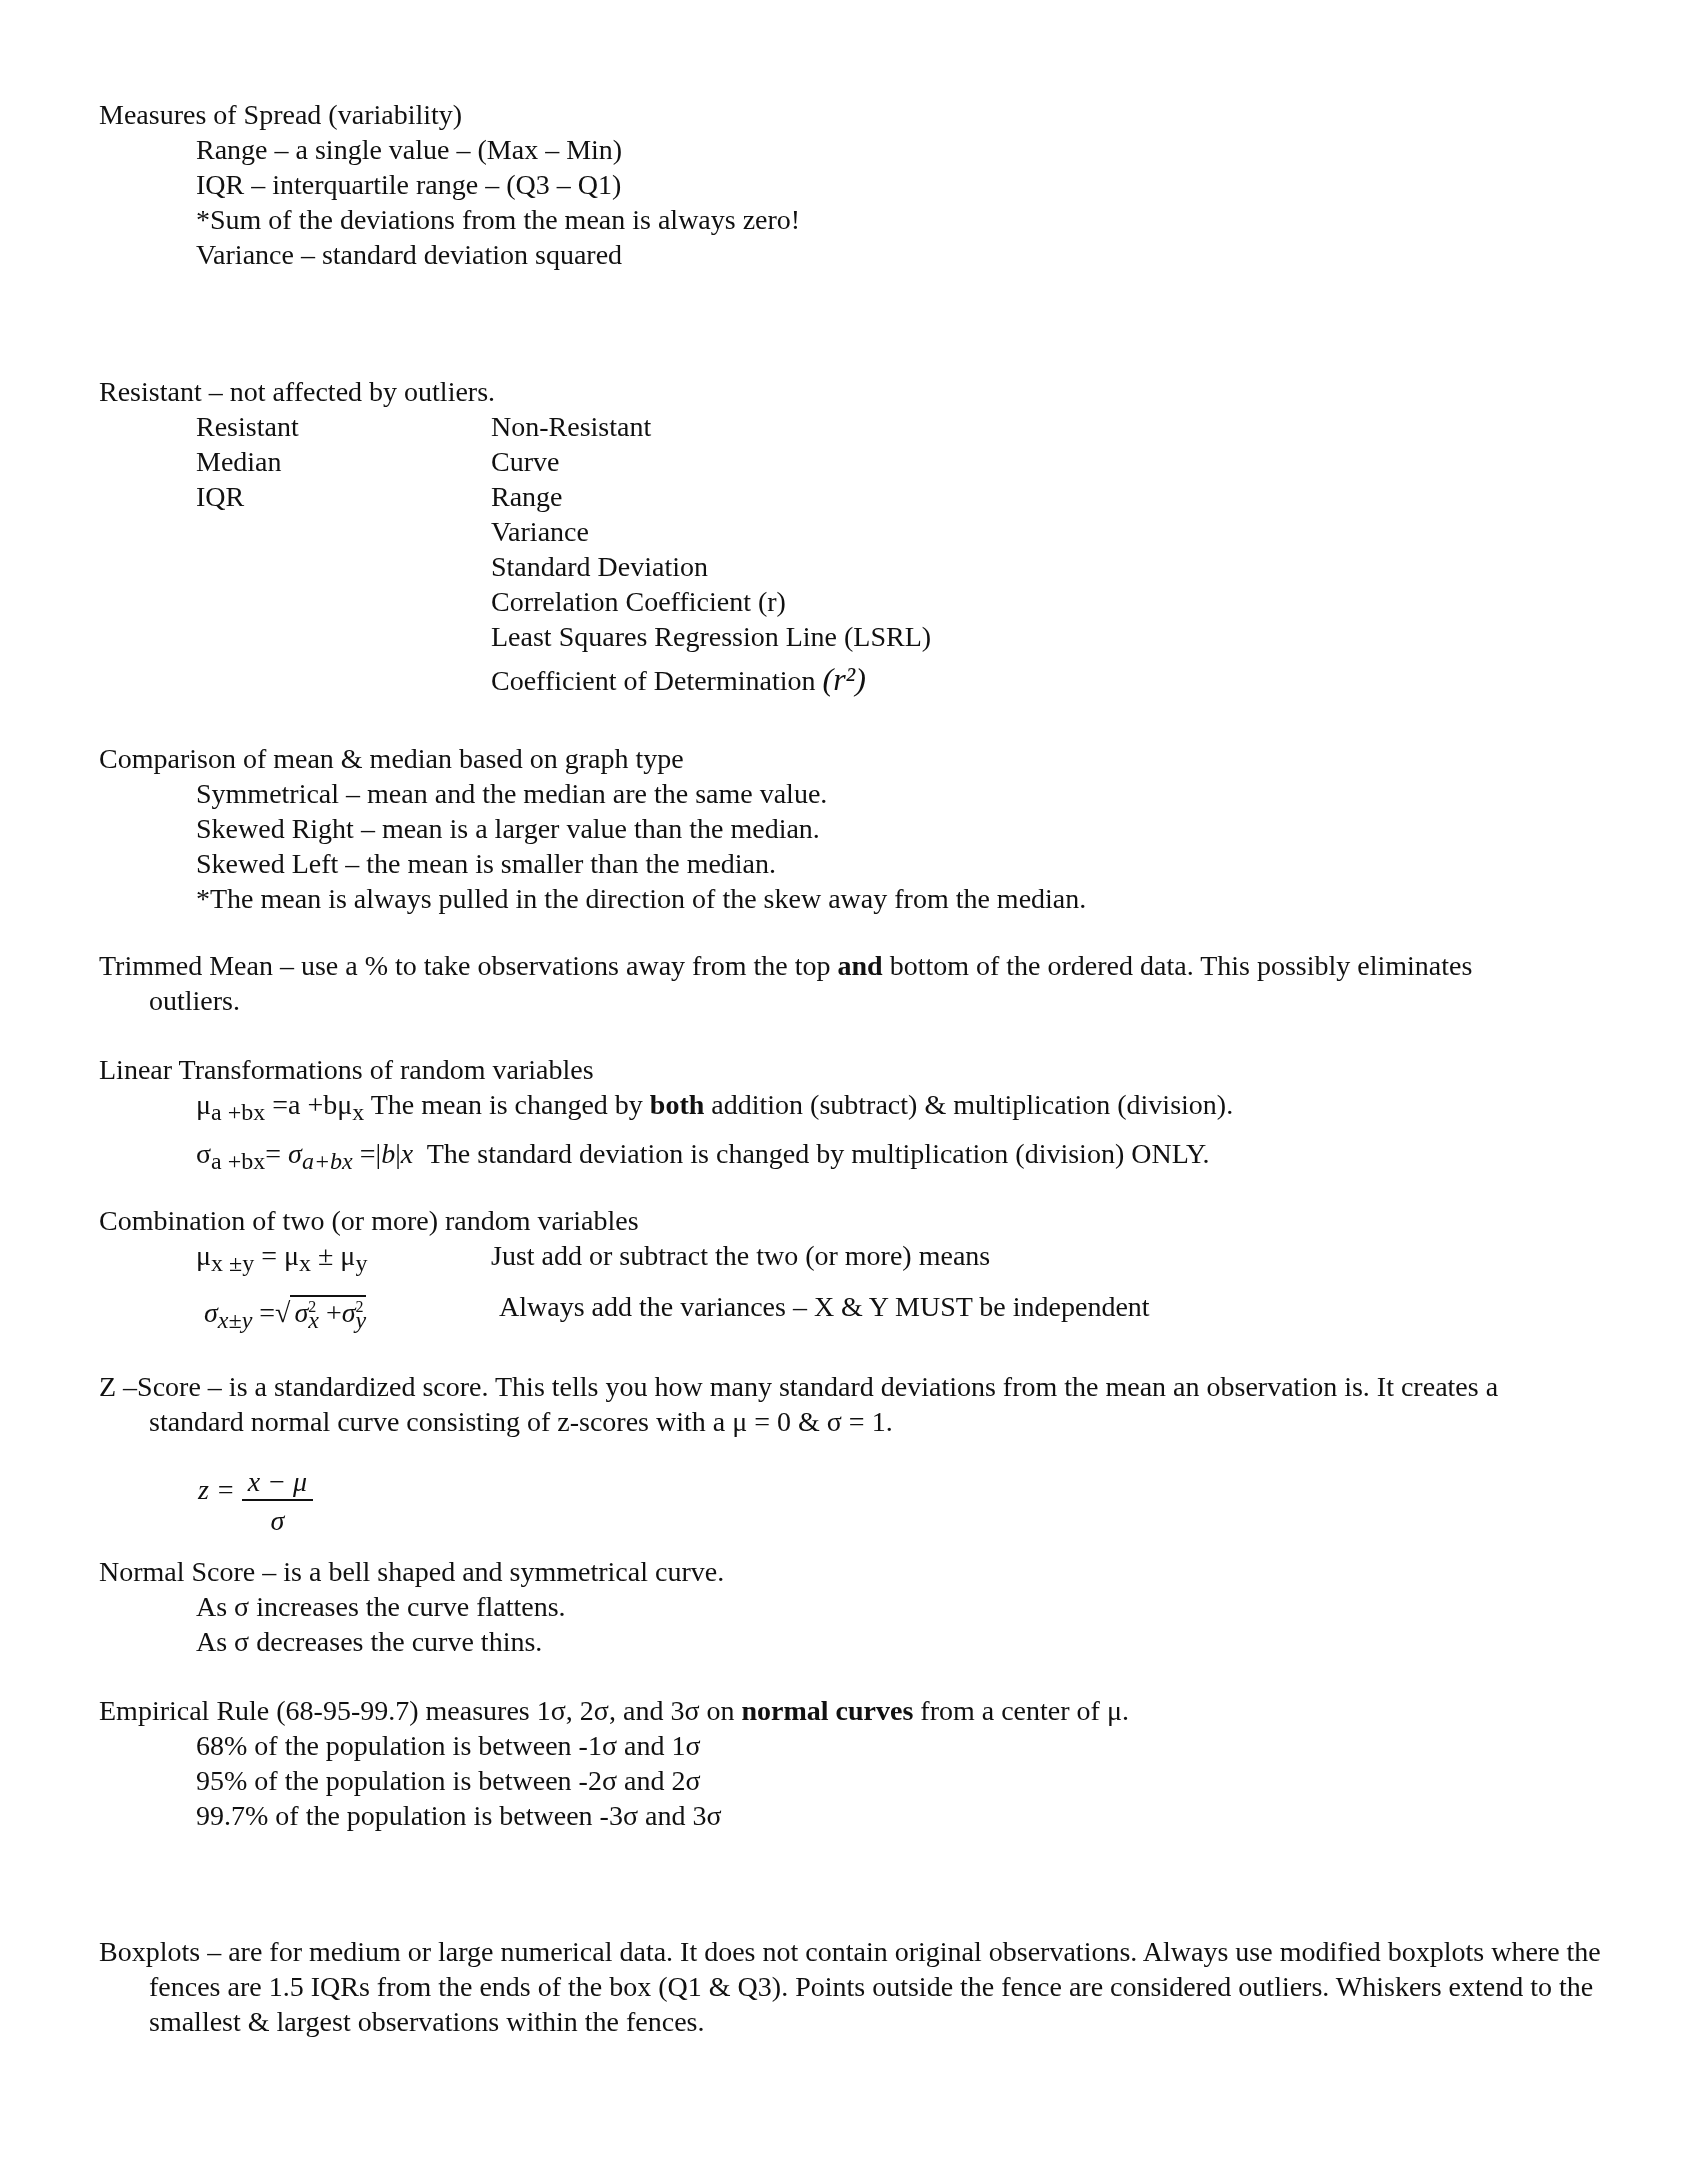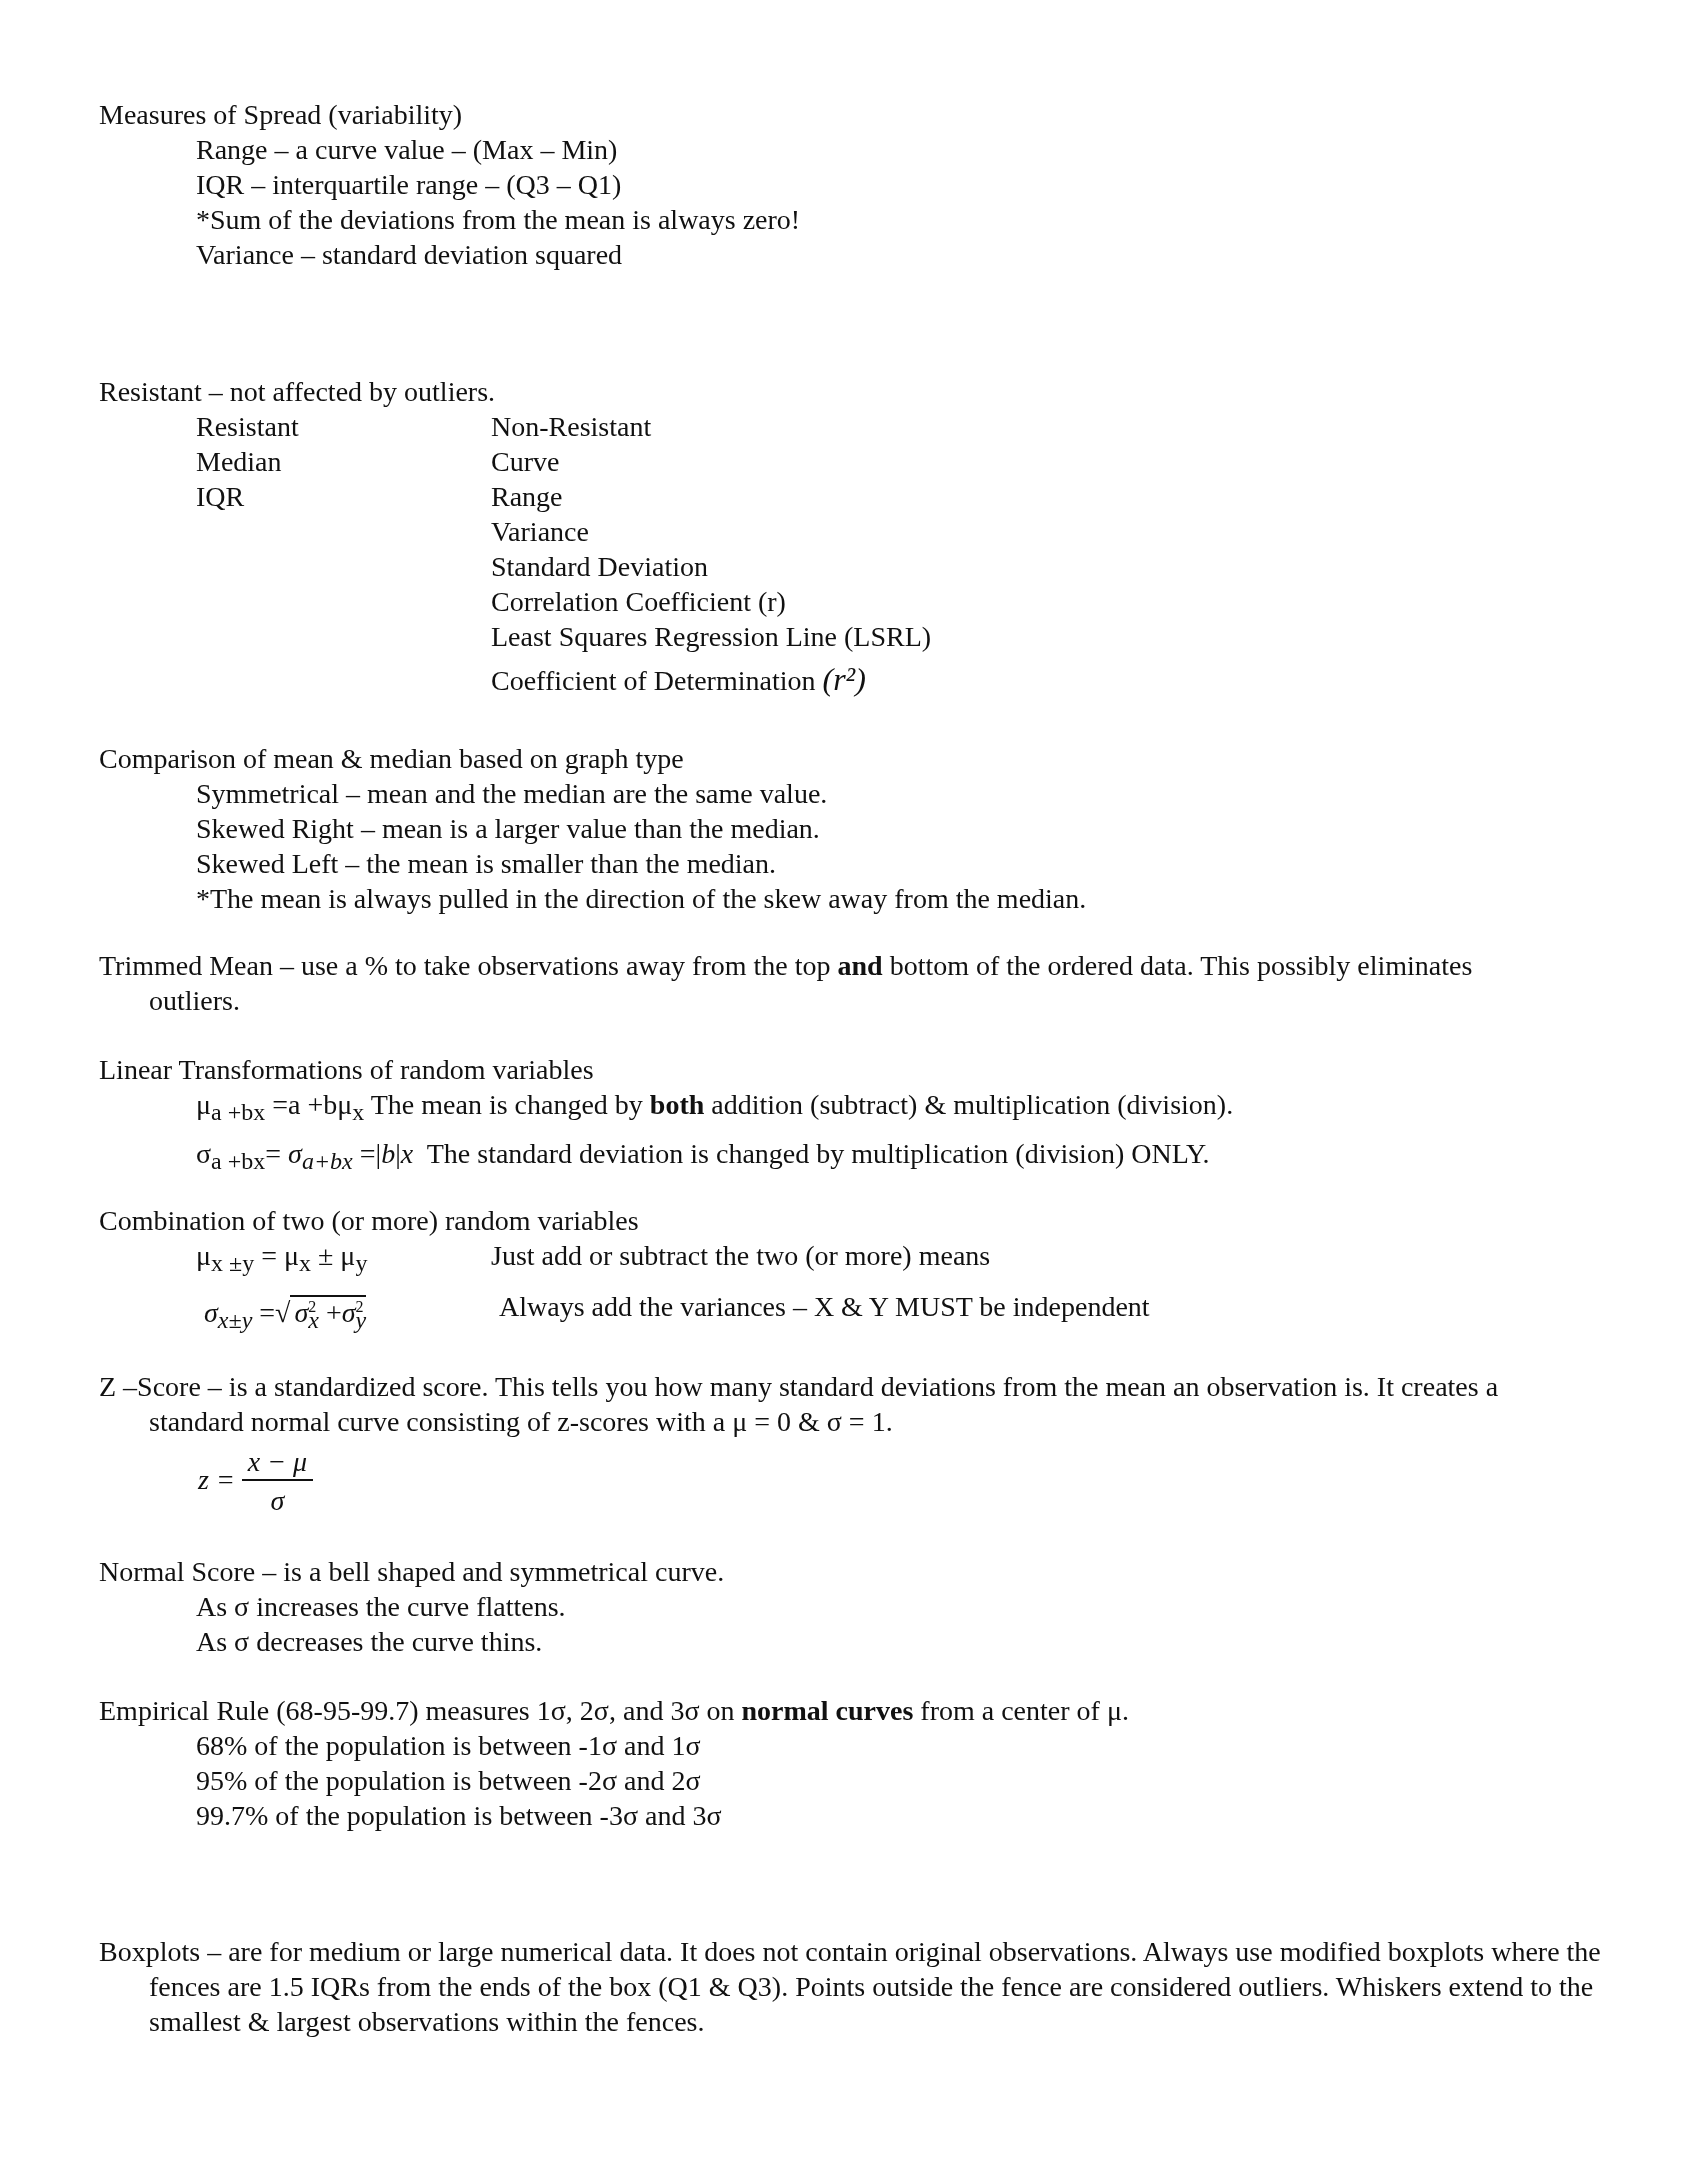--- a/index.html
+++ b/index.html
@@ -8,30 +8,30 @@
   .line{white-space:nowrap;}
   .i1{padding-left:97px;}
   .hang{padding-left:50px;text-indent:-50px;white-space:normal;}
   .hang2{padding-left:147px;text-indent:-50px;white-space:normal;}
   .row{display:flex;}
   .c1{width:295px;padding-left:97px;}
   .sub{font-size:24px;vertical-align:-6px;}
   .supr{font-size:16px;vertical-align:10px;}
   i{font-style:italic;}
   .frac{display:inline-flex;flex-direction:column;align-items:center;vertical-align:middle;font-style:italic;}
-  .frac .num{border-bottom:2px solid #111;padding:0 6px;line-height:34px;}
+  .frac .num{border-bottom:2px solid #111;padding:0 6px;line-height:34px;margin-top:20px;}
   .frac .den{line-height:40px;}
   .sqrt{border-top:2px solid #111;padding-left:4px;}
 </style>
 </head>
 <body>
 
 <div class="sec" style="top:97px;">
   <div class="line">Measures of Spread (variability)</div>
-  <div class="line i1">Range – a curve value – (Max – Min)</div>
+  <div class="line i1">Range – a single value – (Max – Min)</div>
   <div class="line i1">IQR – interquartile range – (Q3 – Q1)</div>
   <div class="line i1">*Sum of the deviations from the mean is always zero!</div>
   <div class="line i1">Variance – standard deviation squared</div>
 </div>
 
 <div class="sec" style="top:374px;">
   <div class="line">Resistant – not affected by outliers.</div>
   <div class="row">
     <div class="c1">
       <div>Resistant</div>

